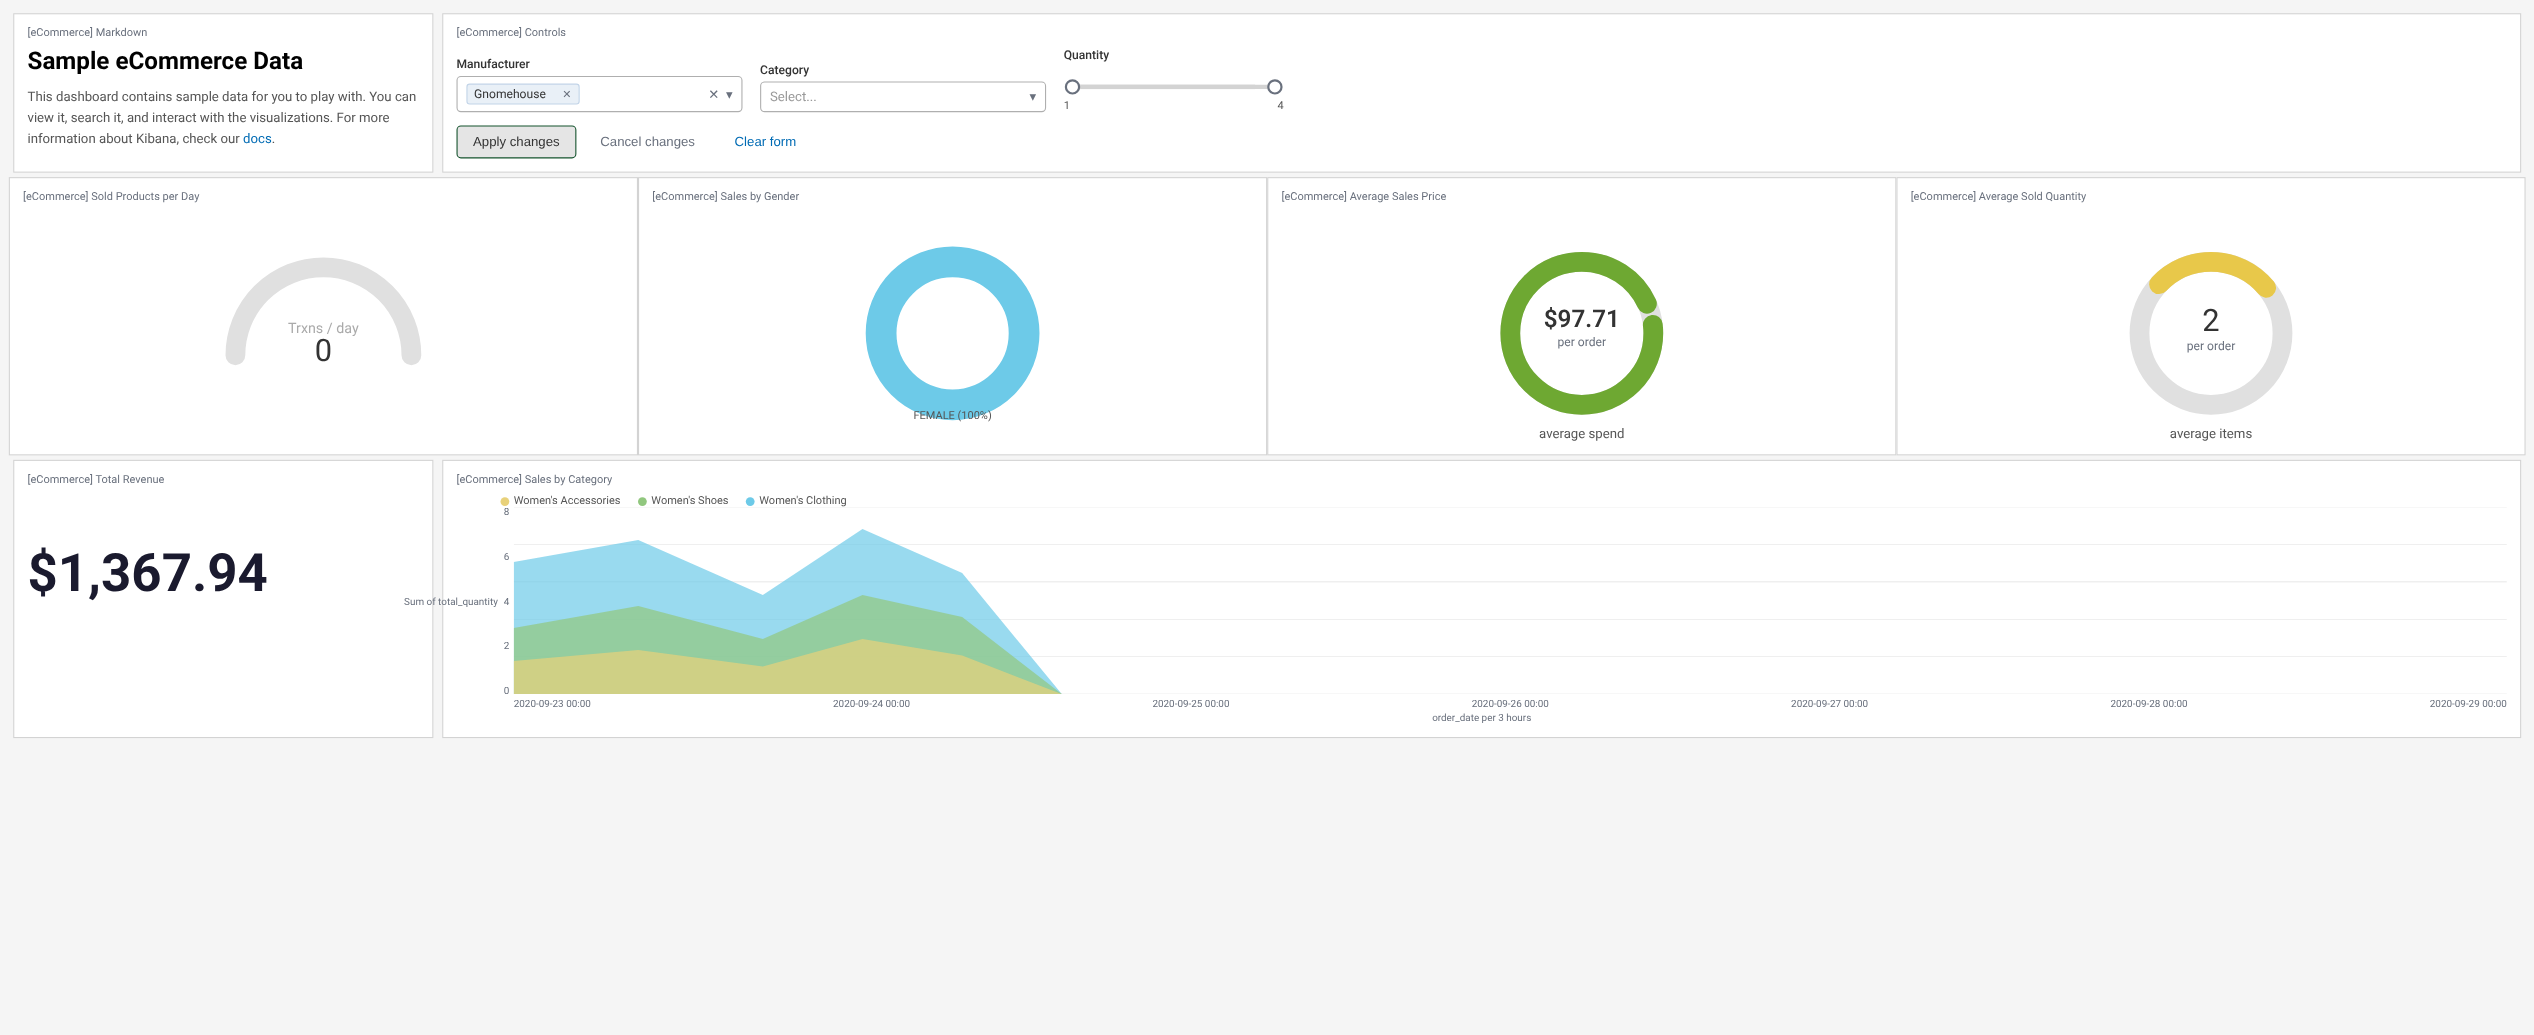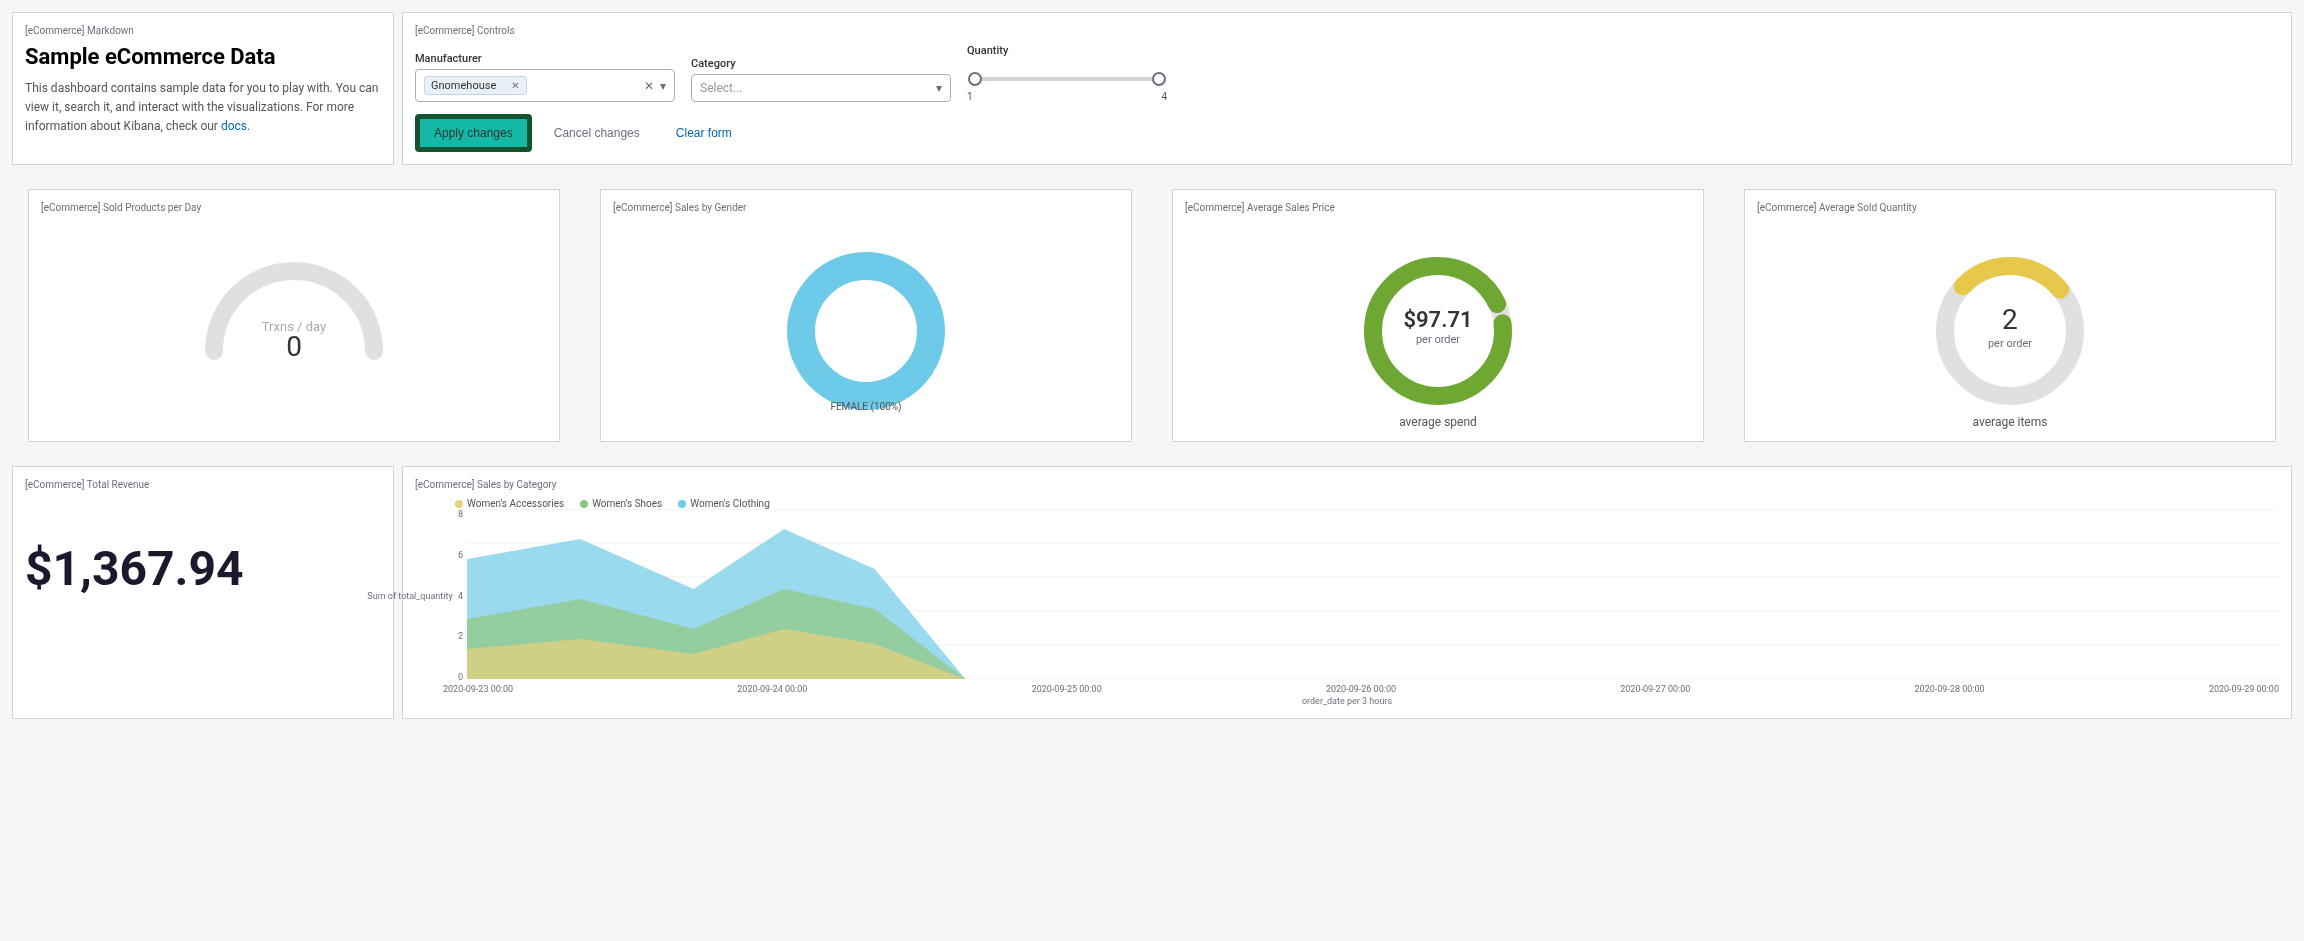--- a/index.html
+++ b/index.html
@@ -43,21 +43,21 @@
     
     .row2 {
       grid-column: 1 / -1;
       grid-row: 2;
       display: grid;
       grid-template-columns: 1fr 1fr 1fr 1fr;
       gap: 0;
     }
 
     .row2 .panel {
-      margin: 20px;
+      margin: 0;
     }
 
     
     .row3 {
       grid-column: 1 / -1;
       grid-row: 3;
       display: grid;
       grid-template-columns: 390px 1fr;
       gap: 0;
     }
@@ -212,22 +212,22 @@
     }
 
     
     .action-buttons {
       display: flex;
       align-items: center;
       gap: 8px;
     }
 
     .btn-apply {
-      background: #14b8a6;
-      border: 5px solid #14532d;
+      background: #e5e5e5;
+      border: 1px solid #14532d;
       border-radius: 4px;
       padding: 7px 14px;
       font-size: 12px;
       cursor: pointer;
       color: #333;
       font-weight: 500;
     }
 
     .btn-cancel {
       background: none;
@@ -483,21 +483,21 @@
             <polygon points="0,170 0,50 50,30 100,80 140,20 180,60 220,170 260,170" fill="#6dcae8" fill-opacity="0.7"></polygon>
             <polygon points="260,170 260,170 800,170" fill="#6dcae8" fill-opacity="0.1"></polygon>
 
             <polygon points="0,170 0,110 50,90 100,120 140,80 180,100 220,170 800,170" fill="#91c77e" fill-opacity="0.7"></polygon>
 
             <polygon points="0,170 0,140 50,130 100,145 140,120 180,135 220,170 800,170" fill="#e8d17a" fill-opacity="0.7"></polygon>
           </svg>
         </div>
       </div>
 
-      <div style="display:flex; justify-content:space-between; margin-left:28px; margin-top:2px; font-size:9px; color:#69707d;">
+      <div style="display:flex; justify-content:space-between; margin-left:52px; margin-top:2px; font-size:9px; color:#69707d;">
         <span>2020-09-23 00:00</span>
         <span>2020-09-24 00:00</span>
         <span>2020-09-25 00:00</span>
         <span>2020-09-26 00:00</span>
         <span>2020-09-27 00:00</span>
         <span>2020-09-28 00:00</span>
         <span>2020-09-29 00:00</span>
       </div>
       <div style="text-align:center; font-size:9px; color:#69707d; margin-top:2px;">order_date per 3 hours</div>
     </div>

